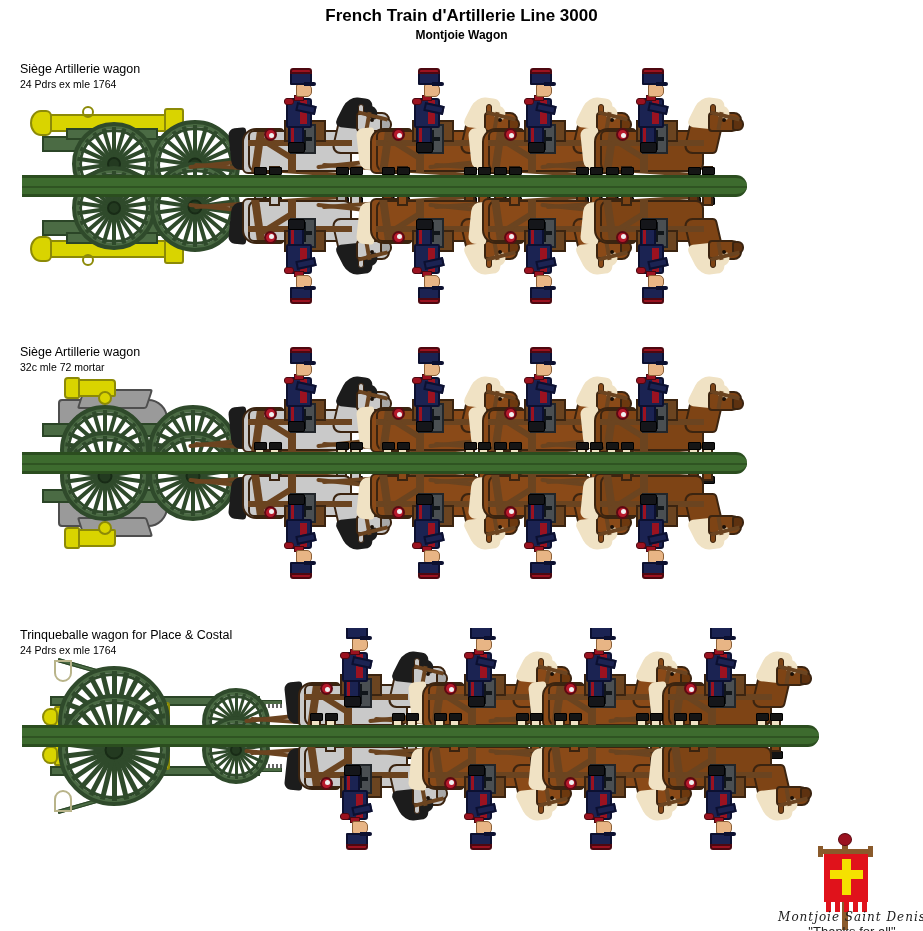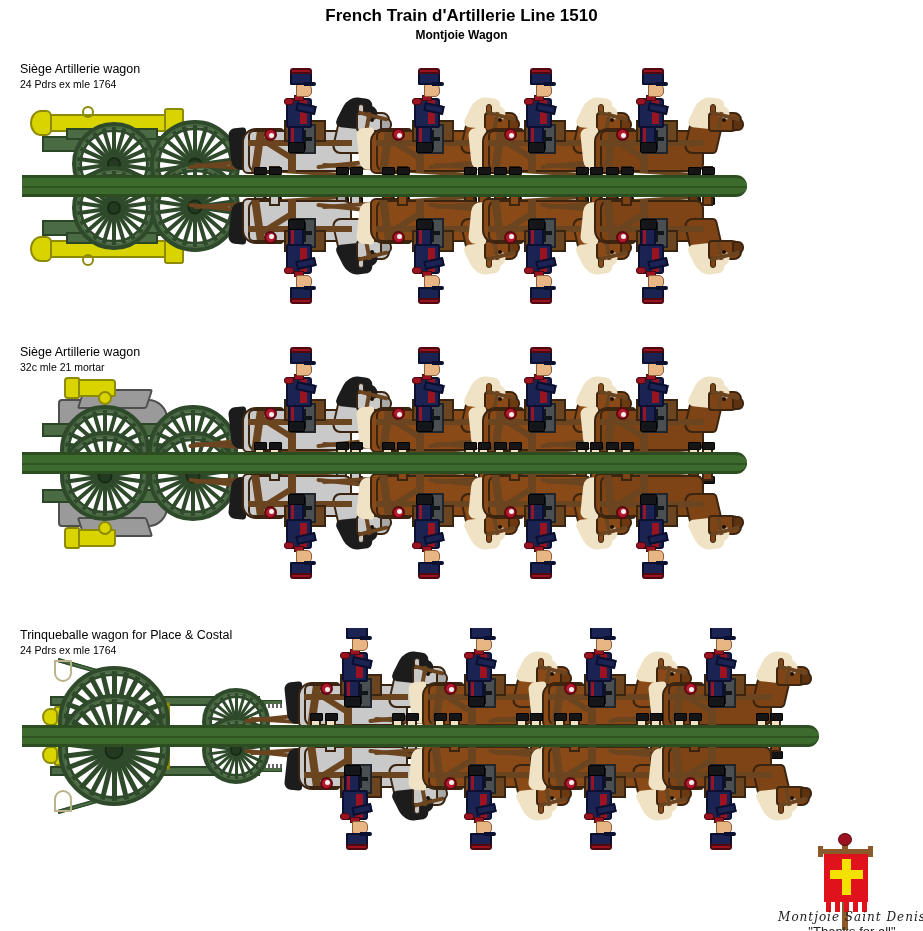--- a/index.html
+++ b/index.html
@@ -122,21 +122,21 @@
   .banner-cross-h{position:absolute;background:#f5e100;}
   .sig-name{position:absolute;width:160px;text-align:center;font-family:"DejaVu Serif", serif;font-style:italic;font-size:12px;color:#1a1a1a;white-space:nowrap;letter-spacing:1px;}
   .sig-thanks{position:absolute;width:160px;text-align:center;font-size:13px;color:#222;white-space:nowrap;}
 </style>
 </head>
 <body>
 
 <div class="page">
 
   <div id="title-block">
-    <div id="main-title">French Train d'Artillerie Line 1510</div>
+    <div id="main-title">French Train d'Artillerie Line 3000</div>
     <div id="sub-title">Montjoie Wagon</div>
   </div>
 
   <div id="sections-root">
       <div class="section" style="top: 62px; height: 280px;">
         <div class="caption" style="top:0px;">
        <div class="cap-title">Siège Artillerie wagon</div>
        <div class="cap-sub">24 Pdrs ex mle 1764</div>
      </div>
      <div style="position:absolute;left:0;top:0;width:923px;height:280px;overflow:hidden;">
@@ -679,21 +679,21 @@
             </div>
        </div>
        <div class="ground" style="left:22px;top:113px;width:725px;">
          <div class="gline"></div>
        </div>
      </div>
       </div>
       <div class="section" style="top: 345px; height: 280px;">
         <div class="caption" style="top:0px;">
        <div class="cap-title">Siège Artillerie wagon</div>
-       <div class="cap-sub">32c mle 21 mortar</div>
+       <div class="cap-sub">32c mle 72 mortar</div>
      </div>
      <div style="position:absolute;left:0;top:0;width:923px;height:280px;overflow:hidden;">
        <div style="position:absolute;left:0;top:32px;width:923px;">
             <div class="piece" style="left:24px;top:0px;width:230px;height:100px;">
     <div class="mortarbed" style="left:34px;top:22px;width:110px;height:34px;border-radius:4px 20px 4px 4px;"></div>
     <div class="mortarbed" style="left:56px;top:12px;width:70px;height:20px;transform:skewX(-18deg);border-radius:3px;"></div>
     <div class="mortartube" style="left:48px;top:2px;width:44px;height:18px;border-radius:4px 4px 2px 2px;"></div>
     <div class="mortartube" style="left:40px;top:0px;width:16px;height:22px;border-radius:4px 2px 2px 4px;"></div>
     <div class="ringbolt" style="left:74px;top:14px;width:14px;height:14px;background:#d9d400;"></div>
     <div style="position:absolute;left:52px;top:38px;width:5px;height:5px;background:#4e4e4e;border-radius:50%;"></div>

